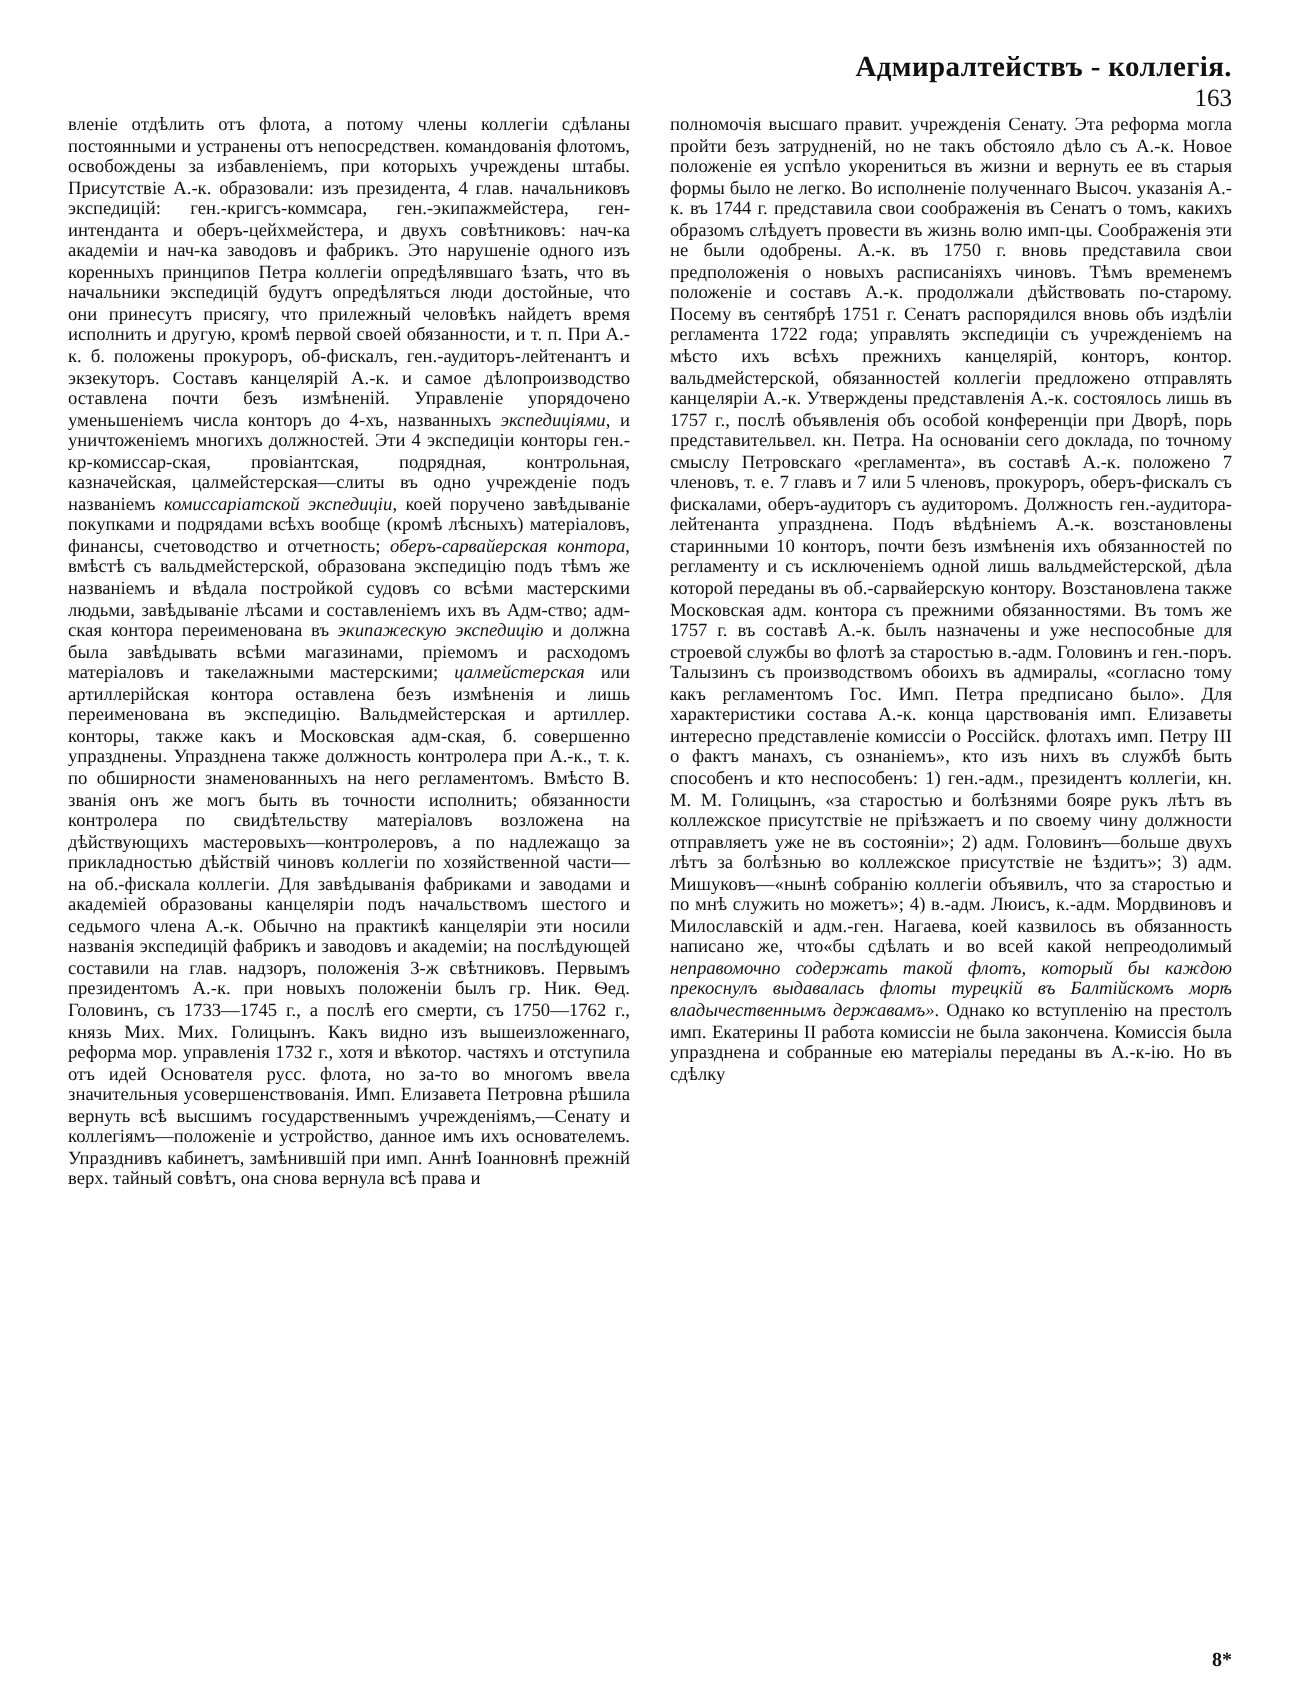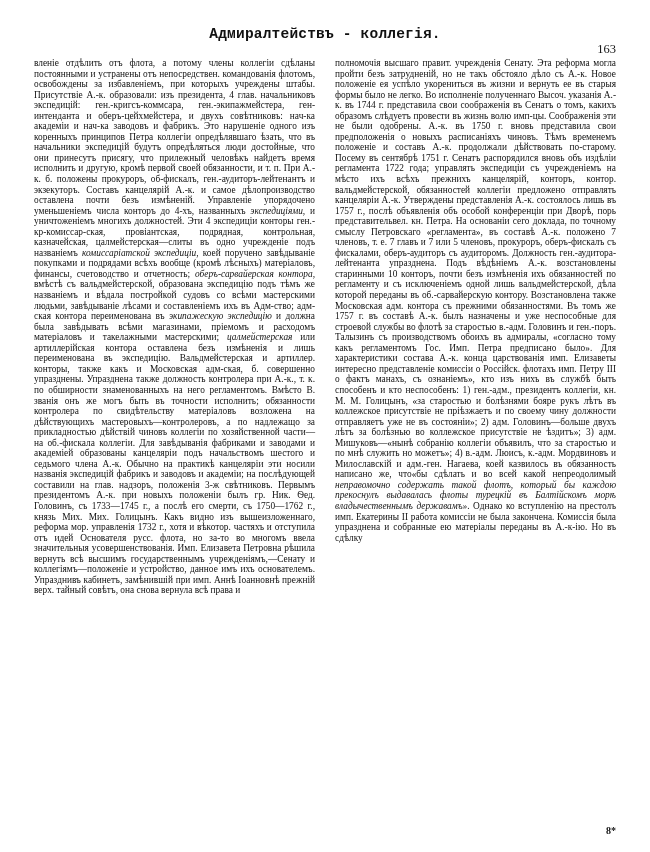--- a/index.html
+++ b/index.html
@@ -21,25 +21,25 @@
     height: 852px;
     box-sizing: border-box;
     padding: 26px 34px 20px 34px;
   }
   .header {
     position: relative;
     height: 26px;
     margin-bottom: 6px;
   }
   .header-title {
-    text-align: center;
+    text-align: right;
     font-size: 14.5px;
     font-weight: bold;
     letter-spacing: 0.2px;
-    font-family: Liberation Mono, monospace;
+    font-family: Liberation Serif, serif;
   }
   .header-pageno {
     position: absolute;
     right: 0;
     top: 16px;
     font-size: 12.5px;
     font-weight: normal;
   }
   .columns {
     display: flex;

